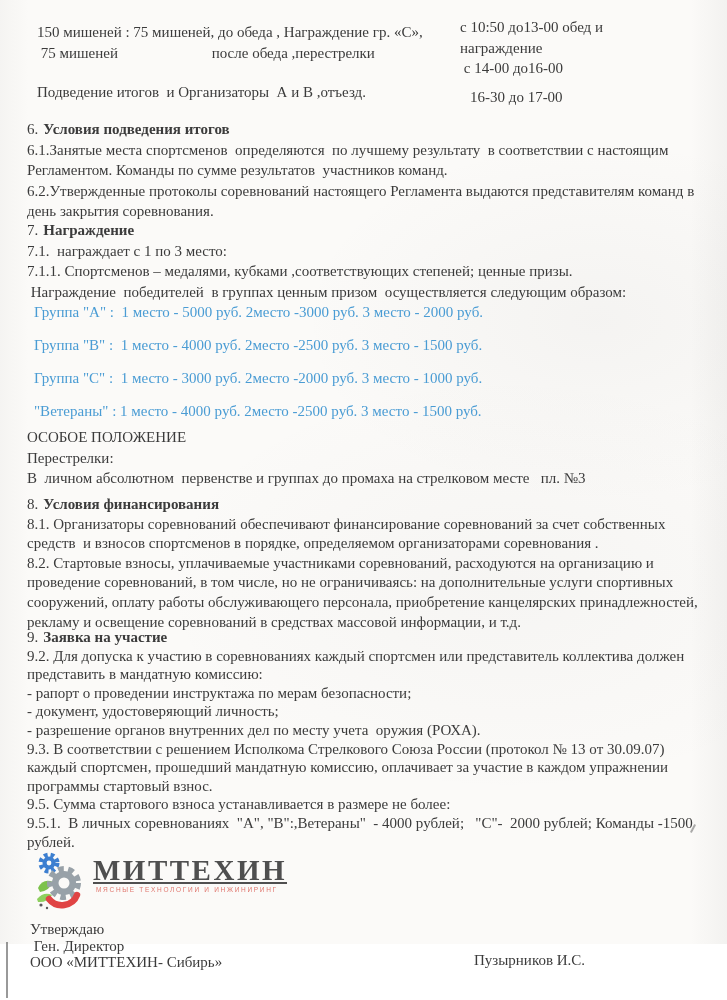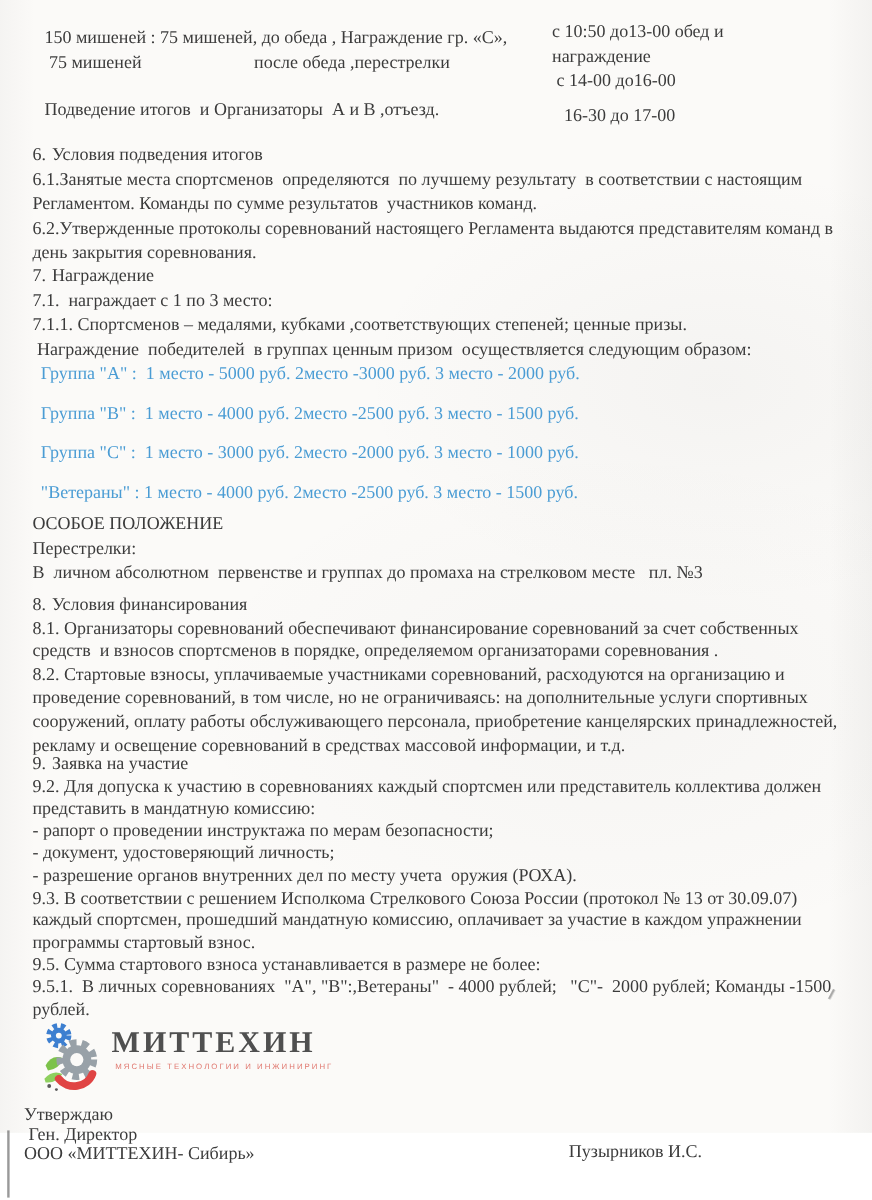--- a/index.html
+++ b/index.html
@@ -28,34 +28,34 @@
       radial-gradient(ellipse 500px 300px at 70% 62%, rgba(120,120,120,0.04), rgba(0,0,0,0) 70%),
       var(--page-bg);
     font-size:15px;
   }
   .abs{position:absolute;}
   .pre{white-space:pre-wrap;}
   .lh{line-height:20.5px;}
   .sec8-lh{line-height:19.6px;}
   .sec9-lh{line-height:18.6px;}
   .heading-num{margin-right:5px;}
-  .heading-title{font-weight:normal;}
+  .heading-title{font-weight:bold;}
   .prize-line{
     color:var(--prize-blue);
     line-height:20px;
     margin-bottom:13px;
     white-space:pre-wrap;
   }
   .approval{line-height:16.5px;}
   
   .logo-wrap{position:absolute;left:36px;top:851px;display:flex;align-items:flex-start;}
   .logo-text{margin-left:7px;margin-top:6px;}
   .logo-name{
-    font-weight:bold;font-size:25px;letter-spacing:2.5px;
-    color:var(--logo-gray);line-height:26px;
+    font-weight:bold;font-size:29px;letter-spacing:2.5px;
+    color:var(--logo-gray);line-height:26px;text-decoration:underline;
   }
   .logo-tagline{
     margin-top:3px;margin-left:3px;
     font-family:"Liberation Sans","DejaVu Sans",sans-serif;
     font-size:6.5px;letter-spacing:1.7px;color:var(--tagline-red);
   }
   .gear-blue-teeth{stroke:var(--gear-blue);fill:none;}
   .gear-blue-body{fill:var(--gear-blue);}
   .gear-gray-teeth{stroke:var(--gear-gray);fill:none;}
   .gear-gray-body{fill:var(--gear-gray);}
@@ -153,20 +153,20 @@
       <path class="meat" d="M13,48 A 16 15 0 0 0 41 44" stroke-width="6.5" stroke-linecap="round"></path>
       <circle class="dot" cx="5" cy="54" r="1.6"></circle>
       <circle class="dot" cx="11" cy="57" r="1.2"></circle>
     </svg>
     <div class="logo-text">
       <div class="logo-name">МИТТЕХИН</div>
       <div class="logo-tagline">МЯСНЫЕ  ТЕХНОЛОГИИ  И  ИНЖИНИРИНГ</div>
     </div>
   </div>
 
-  <div class="abs pre approval" style="left:20px;top:921px;width:400px;">Утверждаю
+  <div class="abs pre approval" style="left:30px;top:921px;width:400px;">Утверждаю
  Ген. Директор
 ООО «МИТТЕХИН- Сибирь»</div>
   <div class="abs approval" style="left:474px;top:952px;">Пузырников И.С.</div>
 
   <div class="scan-line-left"></div>
   <div class="scan-mark-slash"></div>
 </div>
 
 </body></html>

